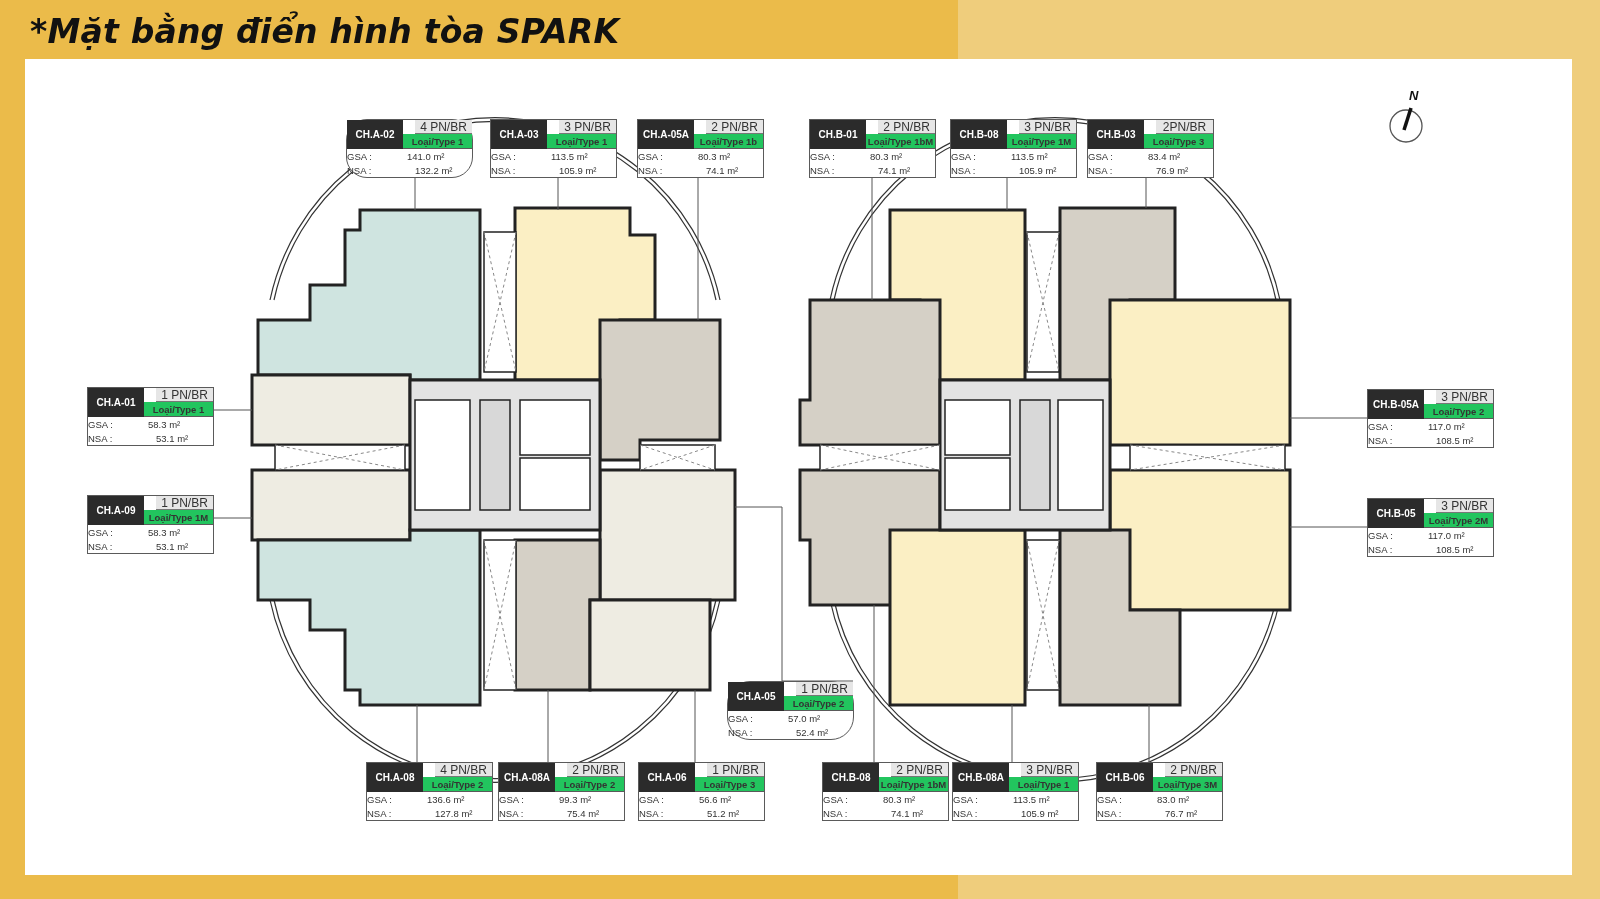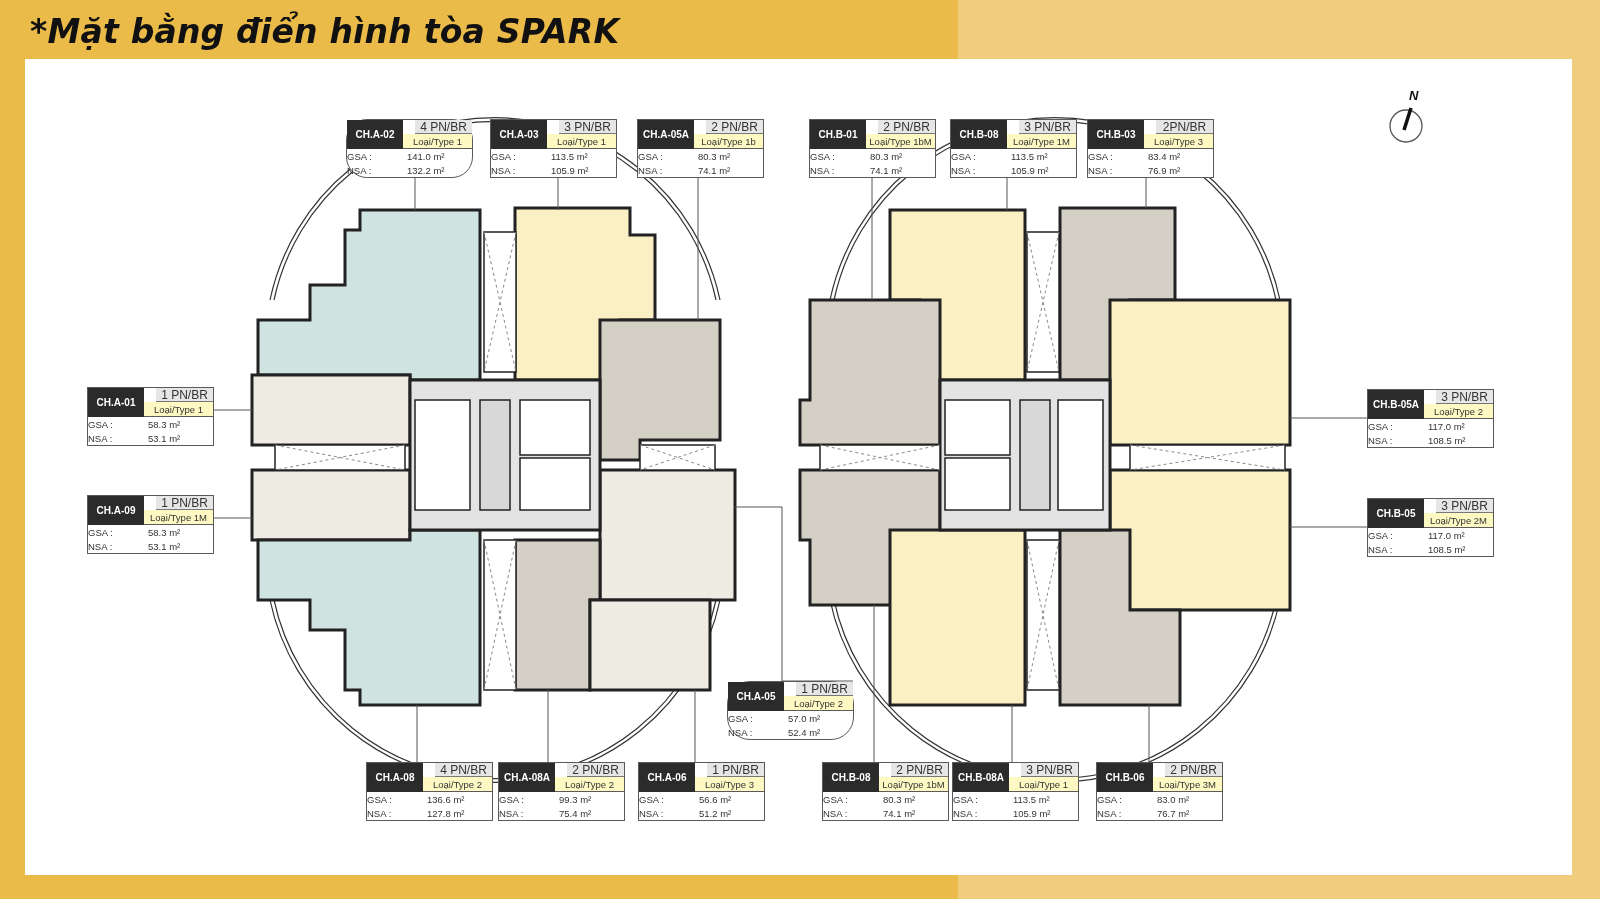--- a/index.html
+++ b/index.html
@@ -34,33 +34,34 @@
       white-space: nowrap;
     }
     .unit-label .br {
       position: absolute; left: 68px; top: 0; right: 0; height: 14px;
       background: #e6e6e6; color: #333; font-size: 12px;
       display: flex; align-items: center; justify-content: center;
       border-bottom: 1px solid #777;
     }
     .unit-label .type {
       position: absolute; left: 56px; top: 14px; right: 0; height: 15px;
-      background: #fef9c3; color: #333; font-size: 9.5px;
+      background: #22c55e; color: #333; font-size: 9.5px;
       display: flex; align-items: center; justify-content: center;
       border-bottom: 1.5px solid #5a5a5a;
       white-space: nowrap;
+      font-weight: bold;
     }
     .unit-label .row {
       position: absolute; left: 0; right: 0; height: 14px;
       font-size: 9.5px; color: #333; display: flex;
     }
     .unit-label .row .k { width: 58px; text-align: left; padding-right: 8px; }
     .unit-label .row .v { flex: 1; padding-left: 2px; }
     .unit-label .row.gsa { top: 31px; }
-    .unit-label .row.nsa { top: 45px; }
+    .unit-label .row.nsa { top: 45px; gap: 8px; }
 
     .compass { position: absolute; left: 1389px; top: 88px; width: 36px; height: 58px; }
     .compass .n {
       position: absolute; left: 20px; top: 0; font-size: 13px; font-style: italic;
       color: #111; font-weight: bold;
     }
   </style>
 </head>
 <body>
 

